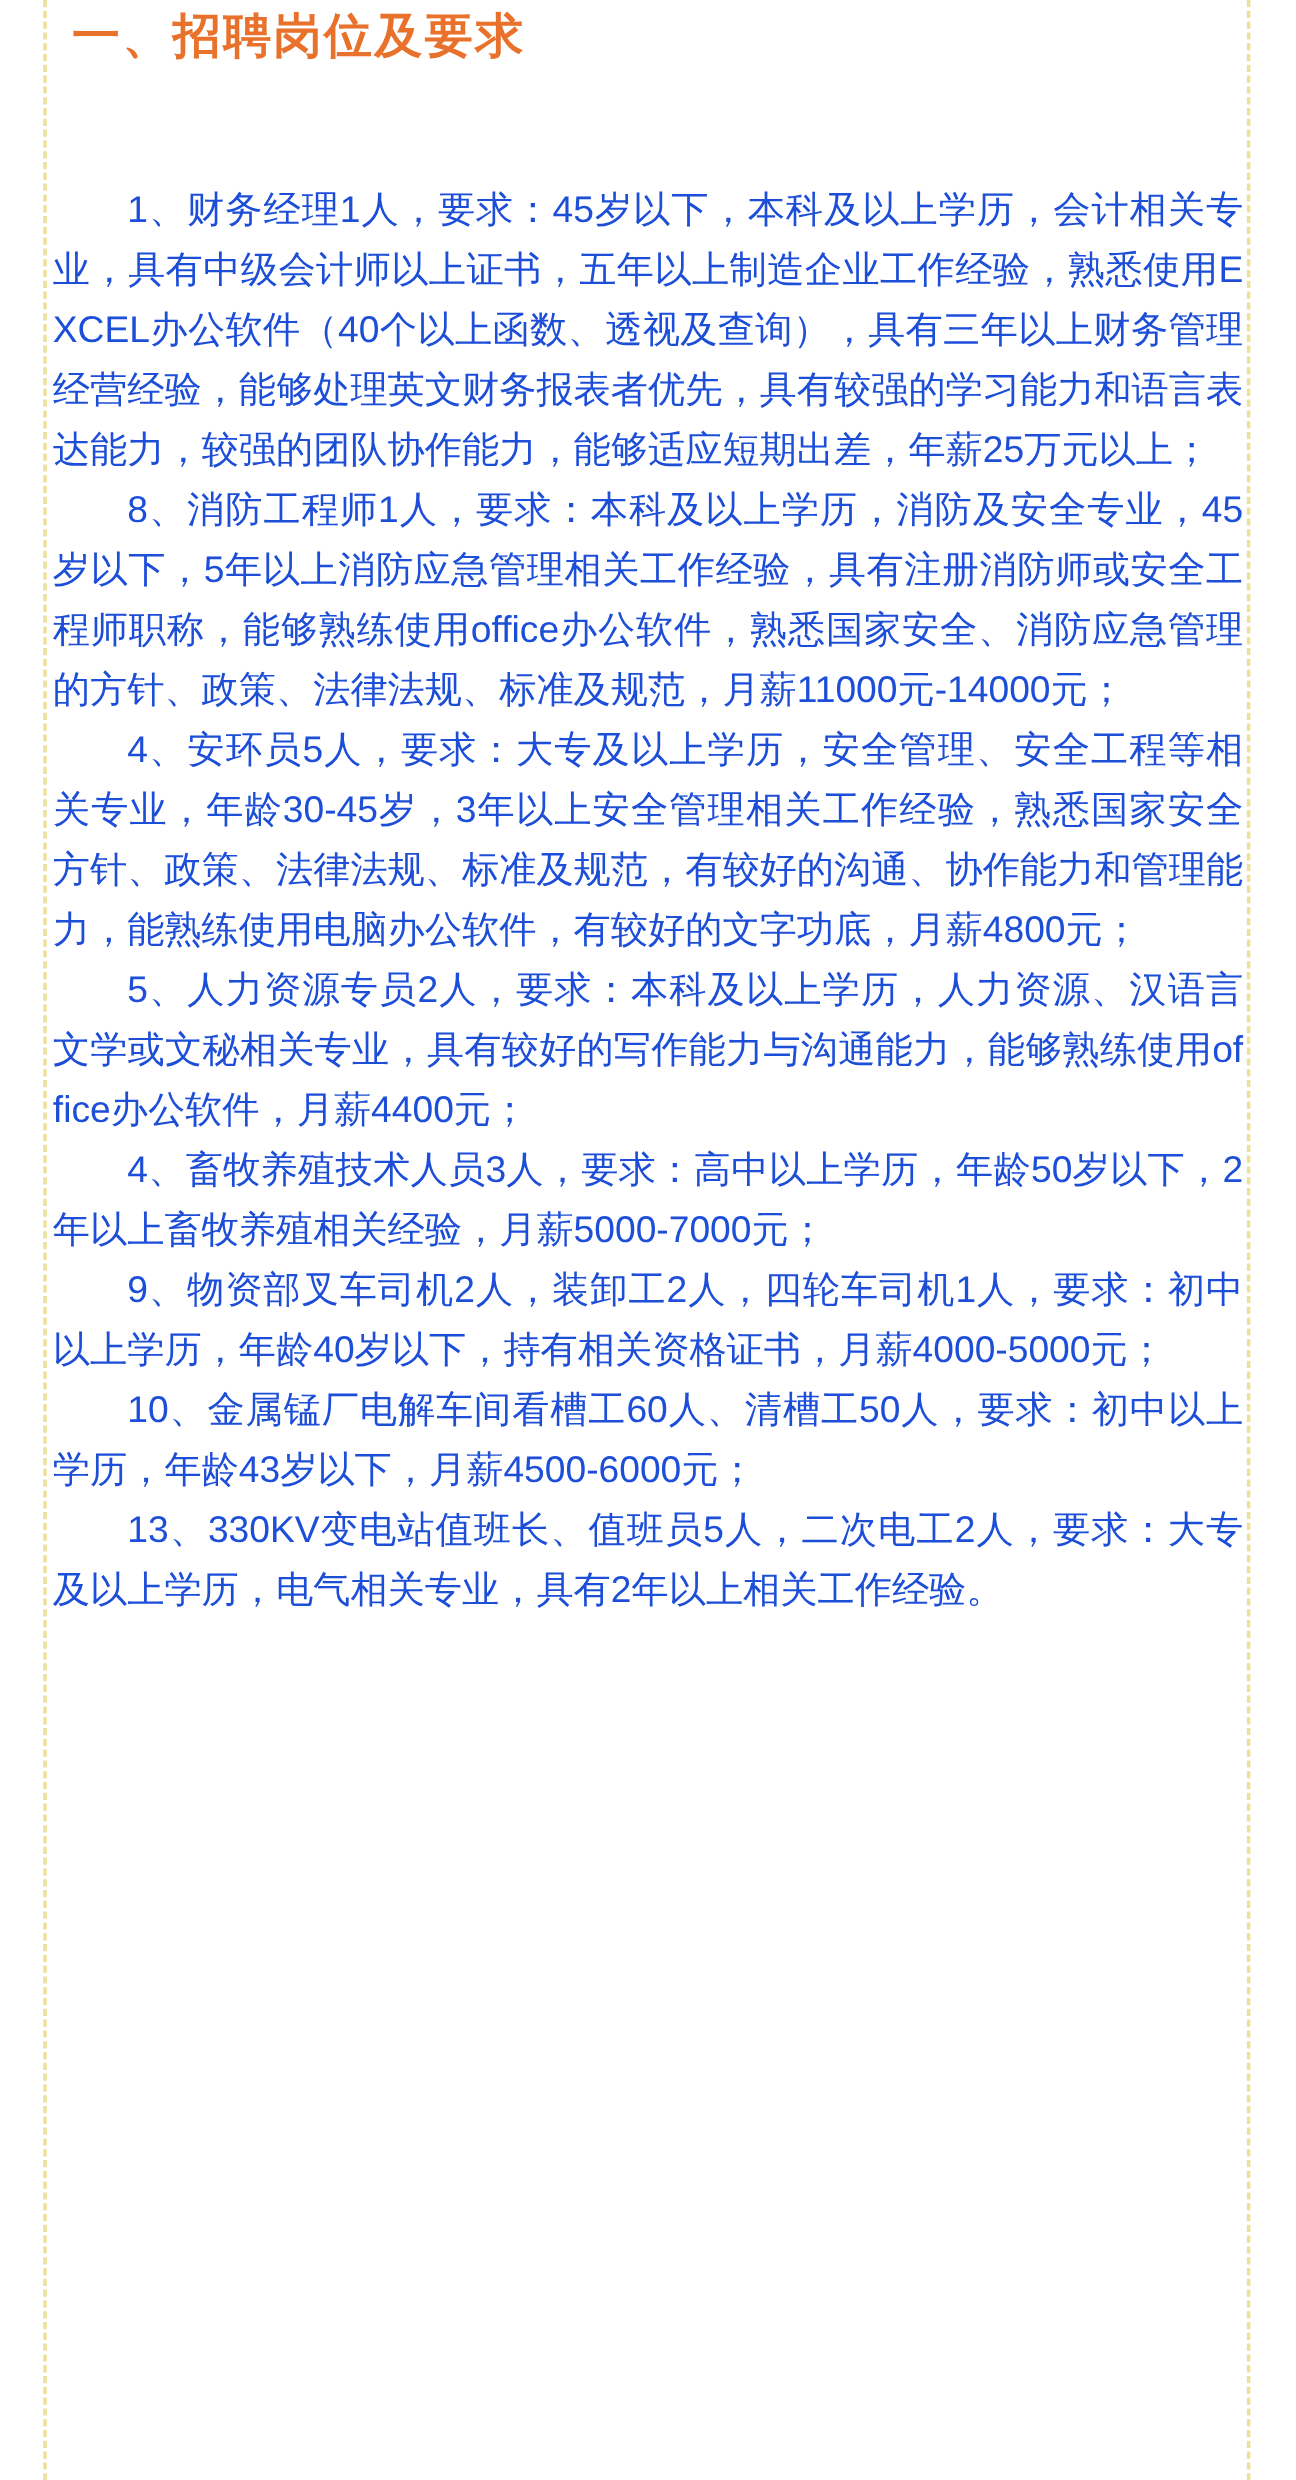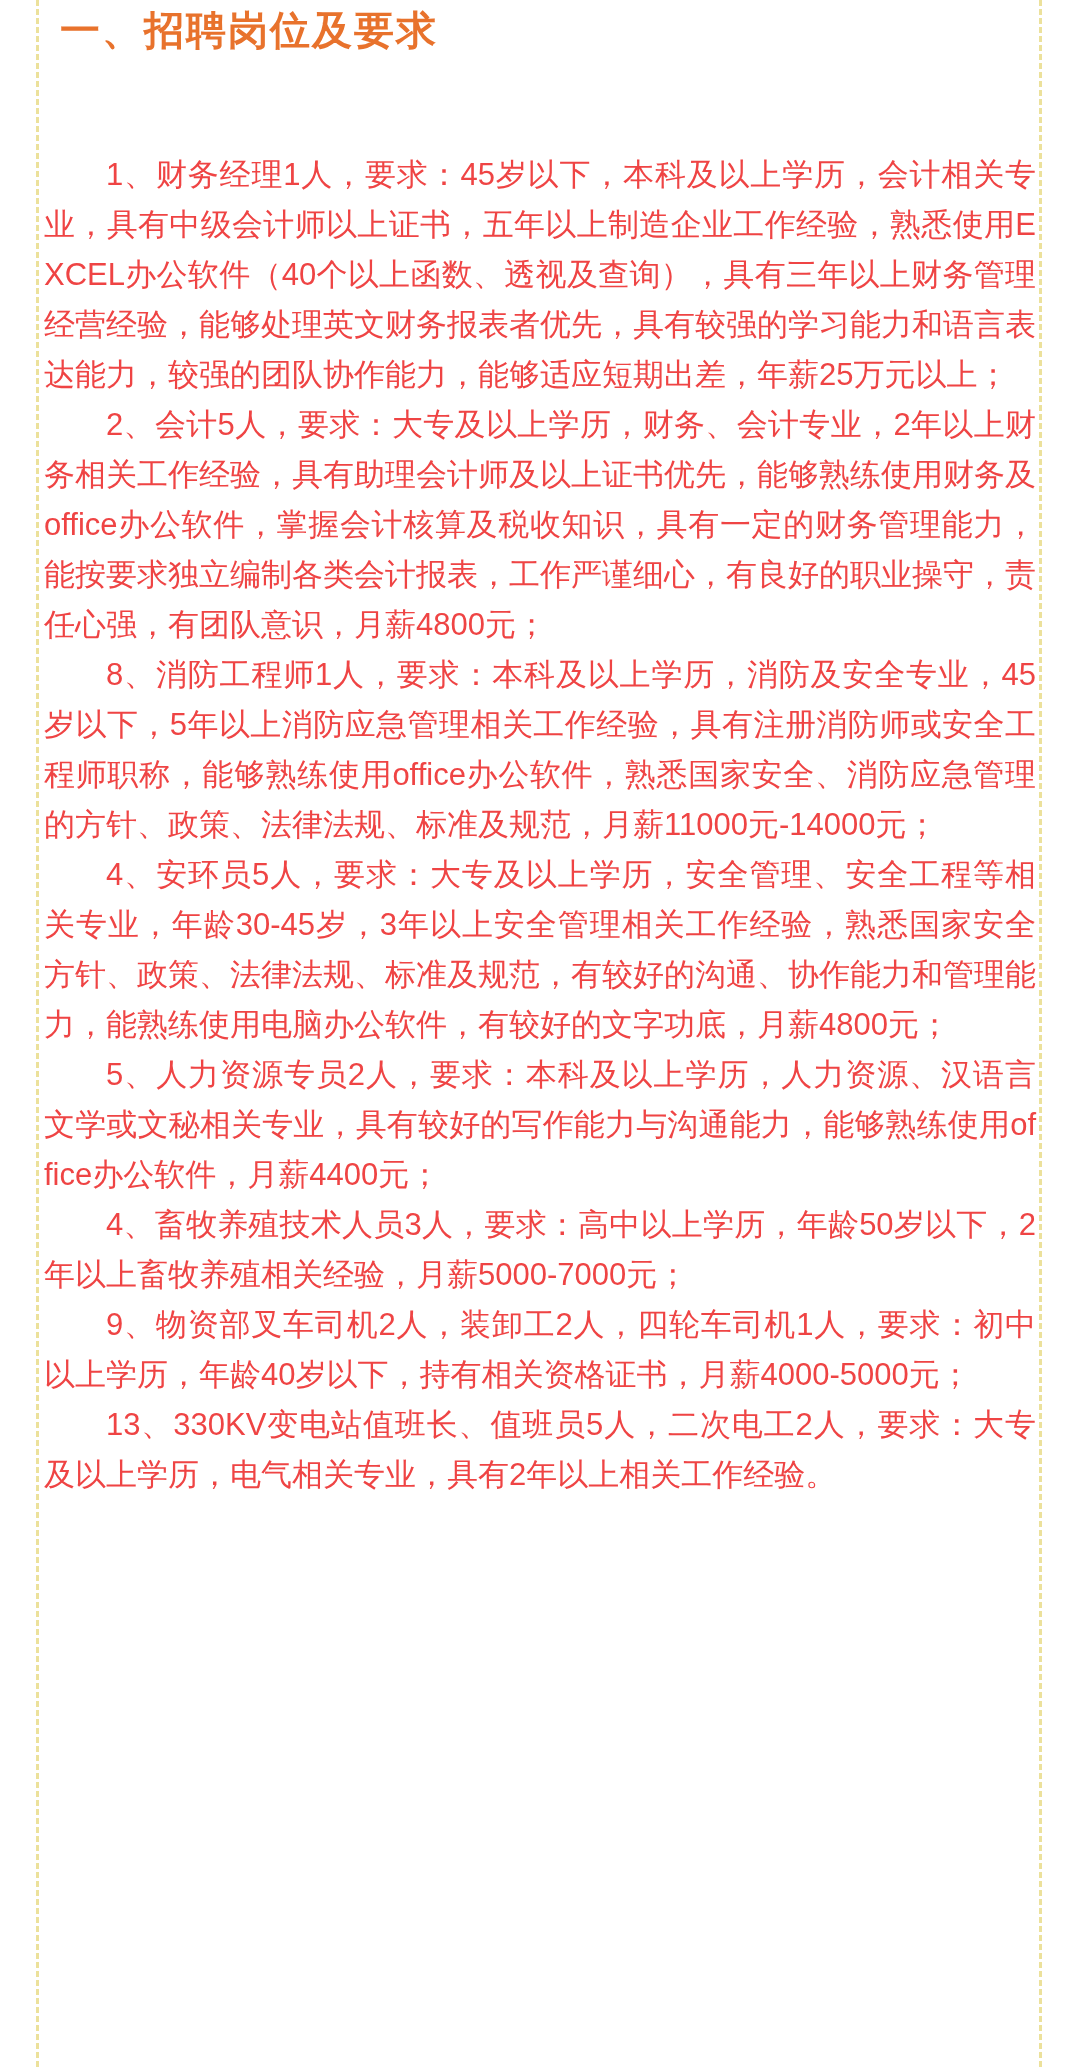--- a/index.html
+++ b/index.html
@@ -39,41 +39,41 @@
     letter-spacing: 2px;
   }
   .jobs {
     margin-top: 96px;
   }
   .jobs p {
     margin: 0;
     padding: 0;
     font-size: 31px;
     line-height: 50px;
-    color: #ef4444;
+    color: #1d4ed8;
     text-align: justify;
     text-justify: inter-ideograph;
     text-indent: 2em;
     word-break: break-all;
   }
 </style>
 </head>
 <body>
 
 <div class="page">
   <div class="dashed-border left"></div>
   <div class="dashed-border right"></div>
 
   <div class="content">
     <h2 class="title">一、招聘岗位及要求</h2>
 
     <div class="jobs">
       <p>1、财务经理1人，要求：45岁以下，本科及以上学历，会计相关专业，具有中级会计师以上证书，五年以上制造企业工作经验，熟悉使用EXCEL办公软件（40个以上函数、透视及查询），具有三年以上财务管理经营经验，能够处理英文财务报表者优先，具有较强的学习能力和语言表达能力，较强的团队协作能力，能够适应短期出差，年薪25万元以上；</p>
-      <p> 2、会计5人，要求：大专及以上学历，财务、会计专业，2年以上财务相关工作经验，具有助理会计师及以上证书优先，能够熟练使用财务及office办公软件，掌握会计核算及税收知识，具有一定的财务管理能力，能按要求独立编制各类会计报表，工作严谨细心，有良好的职业操守，责任心强，有团队意识，月薪4800元；</p>
       <p>8、消防工程师1人，要求：本科及以上学历，消防及安全专业，45岁以下，5年以上消防应急管理相关工作经验，具有注册消防师或安全工程师职称，能够熟练使用office办公软件，熟悉国家安全、消防应急管理的方针、政策、法律法规、标准及规范，月薪11000元-14000元；</p>
       <p>4、安环员5人，要求：大专及以上学历，安全管理、安全工程等相关专业，年龄30-45岁，3年以上安全管理相关工作经验，熟悉国家安全方针、政策、法律法规、标准及规范，有较好的沟通、协作能力和管理能力，能熟练使用电脑办公软件，有较好的文字功底，月薪4800元；</p>
       <p>5、人力资源专员2人，要求：本科及以上学历，人力资源、汉语言文学或文秘相关专业，具有较好的写作能力与沟通能力，能够熟练使用office办公软件，月薪4400元；</p>
       <p>4、畜牧养殖技术人员3人，要求：高中以上学历，年龄50岁以下，2年以上畜牧养殖相关经验，月薪5000-7000元；</p>
       <p>9、物资部叉车司机2人，装卸工2人，四轮车司机1人，要求：初中以上学历，年龄40岁以下，持有相关资格证书，月薪4000-5000元；</p>
+      <p>10、金属锰厂电解车间看槽工60人、清槽工50人，要求：初中以上学历，年龄43岁以下，月薪4500-6000元；</p>
       <p>13、330KV变电站值班长、值班员5人，二次电工2人，要求：大专及以上学历，电气相关专业，具有2年以上相关工作经验。</p>
     </div>
   </div>
 </div>
 
 </body></html>

